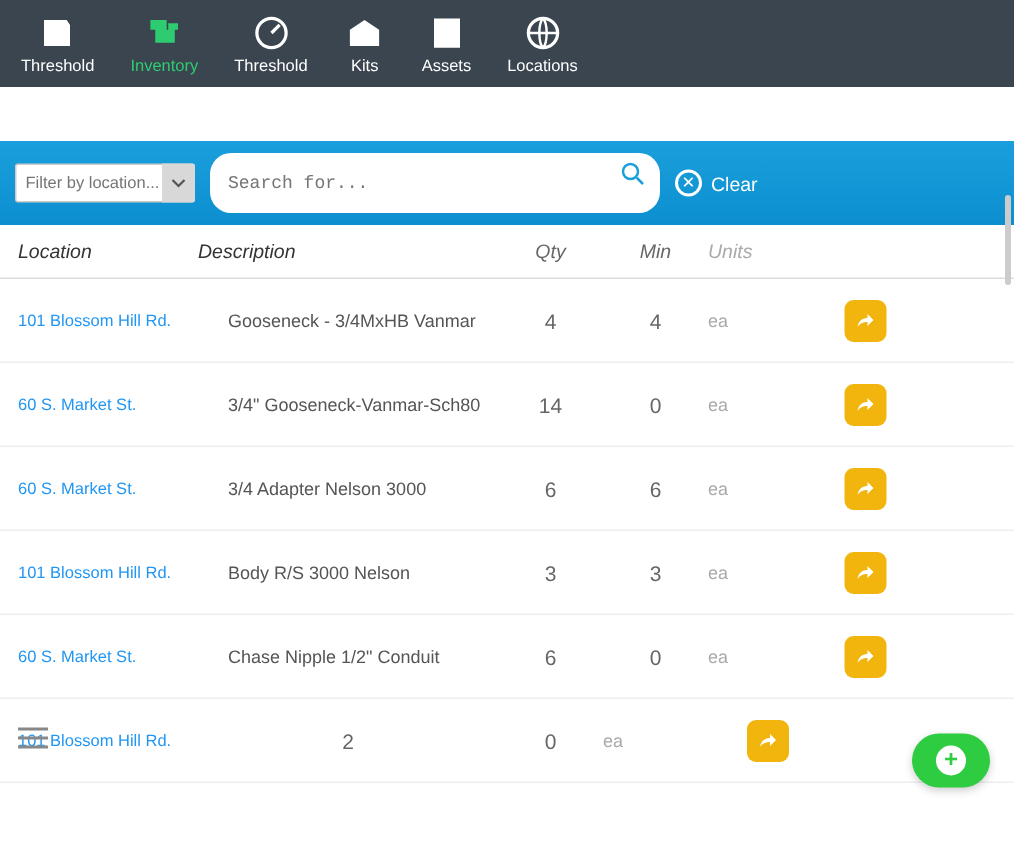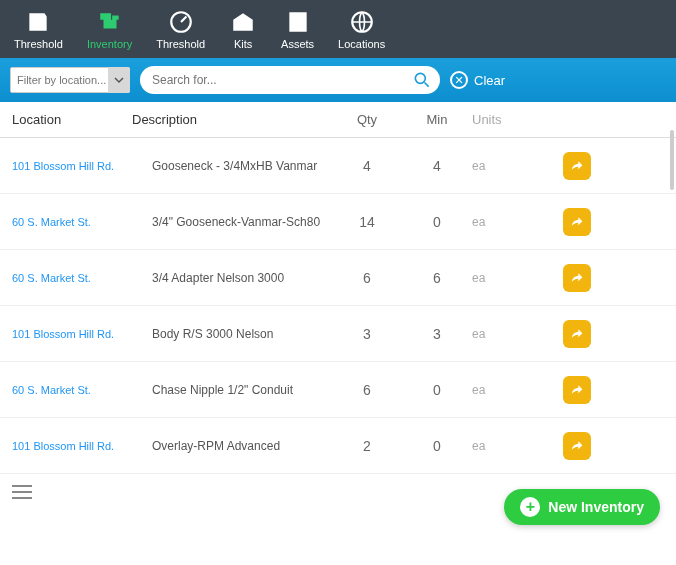--- a/index.html
+++ b/index.html
@@ -5,33 +5,33 @@
 * { box-sizing: border-box; margin: 0; padding: 0; font-family: Arial, sans-serif; }
 body { background: #fff; width: 676px; height: 565px; overflow: hidden; position: relative; }
 
 .topnav { background: #3a454f; display: flex; align-items: center; padding: 6px 8px; gap: 12px; }
 .nav-item { display: flex; flex-direction: column; align-items: center; color: #fff; font-size: 11px; cursor: pointer; padding: 2px 6px; gap: 2px; }
 .nav-item.active { color: #2ecc71; }
 .nav-icon { width: 28px; height: 28px; display: flex; align-items: center; justify-content: center; }
 .nav-icon svg { width: 26px; height: 26px; fill: #fff; }
 .nav-item.active .nav-icon svg { fill: #2ecc71; }
 
-.filterbar { background: linear-gradient(#1a9fdc, #0d8fcf); display: flex; align-items: center; padding: 8px 10px; gap: 10px; }
+.filterbar { background: linear-gradient(#1a9fdc, #0d8fcf); display: flex; align-items: center; padding: 8px 10px; gap: 10px; margin-top: 36px; }
 .loc-filter { position: relative; }
 .loc-filter input { width: 120px; height: 26px; border: 1px solid #ccc; background: #fff; font-size: 11px; padding: 0 22px 0 6px; color: #888; border-radius: 2px; }
 .loc-filter .chev { position: absolute; right: 0; top: 0; width: 22px; height: 26px; background: #d8d8d8; display: flex; align-items: center; justify-content: center; border-radius: 0 2px 2px 0; cursor: pointer; }
 .search-wrap { position: relative; flex: 0 0 auto; }
-.search-wrap input { width: 300px; height: 28px; border: none; border-radius: 14px; padding: 0 34px 0 12px; font-size: 12px; color: #0c4a6e; background: #fff; }
+.search-wrap input { width: 300px; height: 40px; border: none; border-radius: 14px; padding: 0 34px 0 12px; font-size: 12px; color: #0c4a6e; background: #fff; font-family: Liberation Mono, monospace; }
 .search-wrap .mag { position: absolute; right: 8px; top: 4px; width: 20px; height: 20px; cursor: pointer; }
 .clear-btn { display: flex; align-items: center; gap: 6px; color: #fff; font-size: 13px; cursor: pointer; }
 .clear-btn .x { width: 18px; height: 18px; border: 2px solid #fff; border-radius: 50%; display: flex; align-items: center; justify-content: center; font-size: 11px; line-height: 1; }
 
 .grid { width: 100%; }
 .ghead, .grow { display: grid; grid-template-columns: 120px 200px 70px 70px 80px 50px; align-items: center; padding: 10px 12px; border-bottom: 1px solid #eee; }
-.ghead { font-size: 13px; color: #333; font-weight: normal; border-bottom: 1px solid #ddd; }
+.ghead { font-size: 13px; color: #333; font-weight: normal; border-bottom: 1px solid #ddd; font-style: italic; }
 .ghead > div { font-size: 13px; }
 .grow { font-size: 12px; color: #555; min-height: 56px; }
 .loc-link { color: #2196f3; font-size: 11px; cursor: pointer; }
 .desc { color: #555; font-size: 12px; margin-left: 20px; }
 .num { text-align: center; color: #666; font-size: 14px; }
 .units { color: #aaa; font-size: 12px; }
 .action { display: flex; justify-content: center; }
 .action-btn { width: 28px; height: 28px; background: #f2b50d; border-radius: 6px; display: flex; align-items: center; justify-content: center; cursor: pointer; }
 .action-btn svg { width: 16px; height: 16px; fill: #fff; }
 
@@ -198,21 +198,20 @@
         <div class="action">
           <div class="action-btn">
             <svg viewBox="0 0 24 24">
               <path d="M14 5l6 6-6 6v-4c-5 0-8 2-10 5 1-6 5-9 10-9z"></path>
             </svg>
           </div>
         </div>
       </div>
       <div class="grow">
         <div class="loc-link">101 Blossom Hill Rd.</div>
-        <div class="desc">Overlay-RPM Advanced</div>
         <div class="num">2</div>
         <div class="num">0</div>
         <div class="units">ea</div>
         <div class="action">
           <div class="action-btn">
             <svg viewBox="0 0 24 24">
               <path d="M14 5l6 6-6 6v-4c-5 0-8 2-10 5 1-6 5-9 10-9z"></path>
             </svg>
           </div>
         </div>
@@ -223,14 +222,13 @@
 <div class="scrollbar-hint"></div>
 
 <div class="menu-icon">
   <div></div>
     <div></div>
     <div></div>
 </div>
 
 <div class="fab">
   <span class="plus">+</span>
-  <span>New Inventory</span>
 </div>
 
 </body></html>

